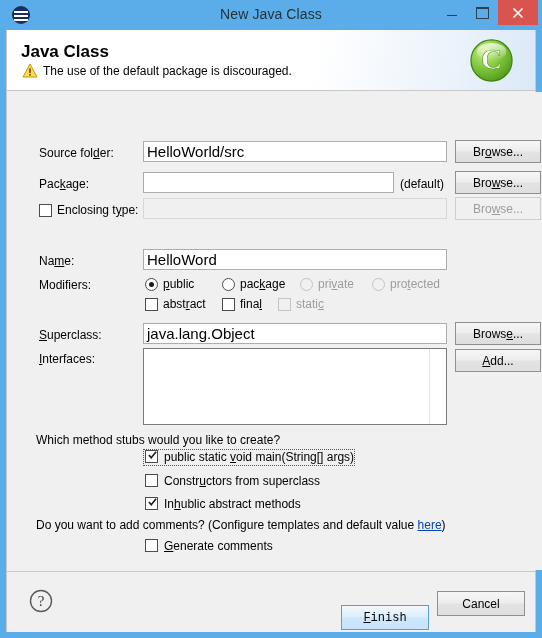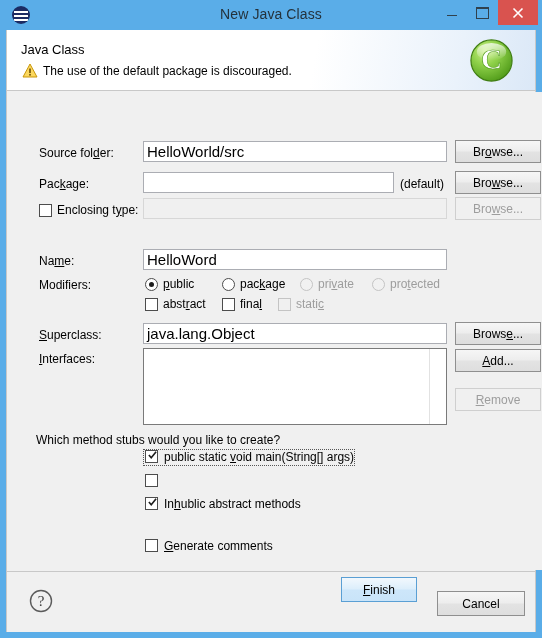--- a/index.html
+++ b/index.html
@@ -83,21 +83,21 @@
   
   .header {
     position: absolute; left:0; top:0;
     width: 528px; height: 61px;
     background: linear-gradient(100deg,#ffffff 0%, #ffffff 58%, #eaf2fb 85%, #dbe8f7 100%);
     border-bottom: 1px solid #c8c8c8;
     box-sizing: border-box;
   }
   .header-title {
     position: absolute; left: 14px; top: 12px;
-    font-size: 13px; font-weight: normal; color: #000;
+    font-size: 17px; font-weight: bold; color: #000;
   }
   .header-msg {
     position: absolute; left: 36px; top: 34px;
     font-size: 12px; color: #000;
   }
   .warn-icon {
     position: absolute; left: 15px; top: 33px;
     width: 16px; height: 15px;
   }
   .logo {
@@ -361,60 +361,63 @@
 
       <div class="lbl" style="left:20px; top:260px;">
         <span></span><span class="u">I</span><span>nterfaces:</span>
       </div>
       <div class="listbox" style="left:124px; top:256px; width:304px; height:77px;">
         <div class="divider"></div>
       </div>
       <div class="btn" style="left:436px; top:257px; width:86px;">
         <span><span class="u">A</span><span>dd...</span></span>
       </div>
-      <div class="btn dis" style="left:436px; top:296px; width:86px;">
-        <span><span class="u">R</span><span>emove</span></span>
-      </div>
 
       <div class="lbl" style="left:17px; top:341px;">Which method stubs would you like to create?</div>
 
       <div class="focusring" style="left:124px; top:357px; width:212px; height:17px;"></div>
       <div class="cb" style="left:126px; top:358px;">
         <svg class="tick" viewBox="0 0 10 10">
           <path d="M1 5 L3.6 8 L9 1.5" stroke="#1c1c1c" stroke-width="1.8" fill="none"></path>
         </svg>
       </div>
       <div class="lbl" style="left:145px; top:358px;">
         <span>public static </span><span class="u">v</span><span>oid main(String[] args)</span>
       </div>
 
       <div class="cb" style="left:126px; top:382px;"></div>
+      <div class="lbl" style="left:145px; top:382px;">
+        <span>Constr</span><span class="u">u</span><span>ctors from superclass</span>
+      </div>
 
       <div class="cb" style="left:126px; top:405px;">
         <svg class="tick" viewBox="0 0 10 10">
           <path d="M1 5 L3.6 8 L9 1.5" stroke="#1c1c1c" stroke-width="1.8" fill="none"></path>
         </svg>
       </div>
       <div class="lbl" style="left:145px; top:405px;">
         <span>In</span><span class="u">h</span><span>ublic abstract methods</span>
       </div>
 
+      <div class="lbl" style="left:17px; top:426px;">
+        <span>Do you want to add comments? (Configure templates and default value </span><span class="link">here</span><span>)</span>
+      </div>
       <div class="cb" style="left:126px; top:447px;"></div>
       <div class="lbl" style="left:145px; top:447px;">
         <span class="u">G</span><span>enerate comments</span>
       </div>
     </div>
 
     <div class="buttonbar">
       <svg class="help-icon" viewBox="0 0 24 24">
         <circle cx="12" cy="12" r="10.5" fill="none" stroke="#5b5b5b" stroke-width="1.4"></circle>
         <text x="12" y="17" text-anchor="middle" font-family="Liberation Serif, serif" font-size="15" fill="#3c3c3c">?</text>
       </svg>
 
-      <div class="btn default" style="left:334px; top:5px; width:76px; height:25px;">
+      <div class="btn default" style="left:334px; top:33px; width:88px; height:25px;font-family:Liberation Mono, monospace;">
         <span><span class="u">F</span><span>inish</span></span>
       </div>
       <div class="btn" style="left:430px; top:19px; width:88px; height:25px;">
         <span>Cancel</span>
       </div>
     </div>
 
   </div>
 </div>
 

